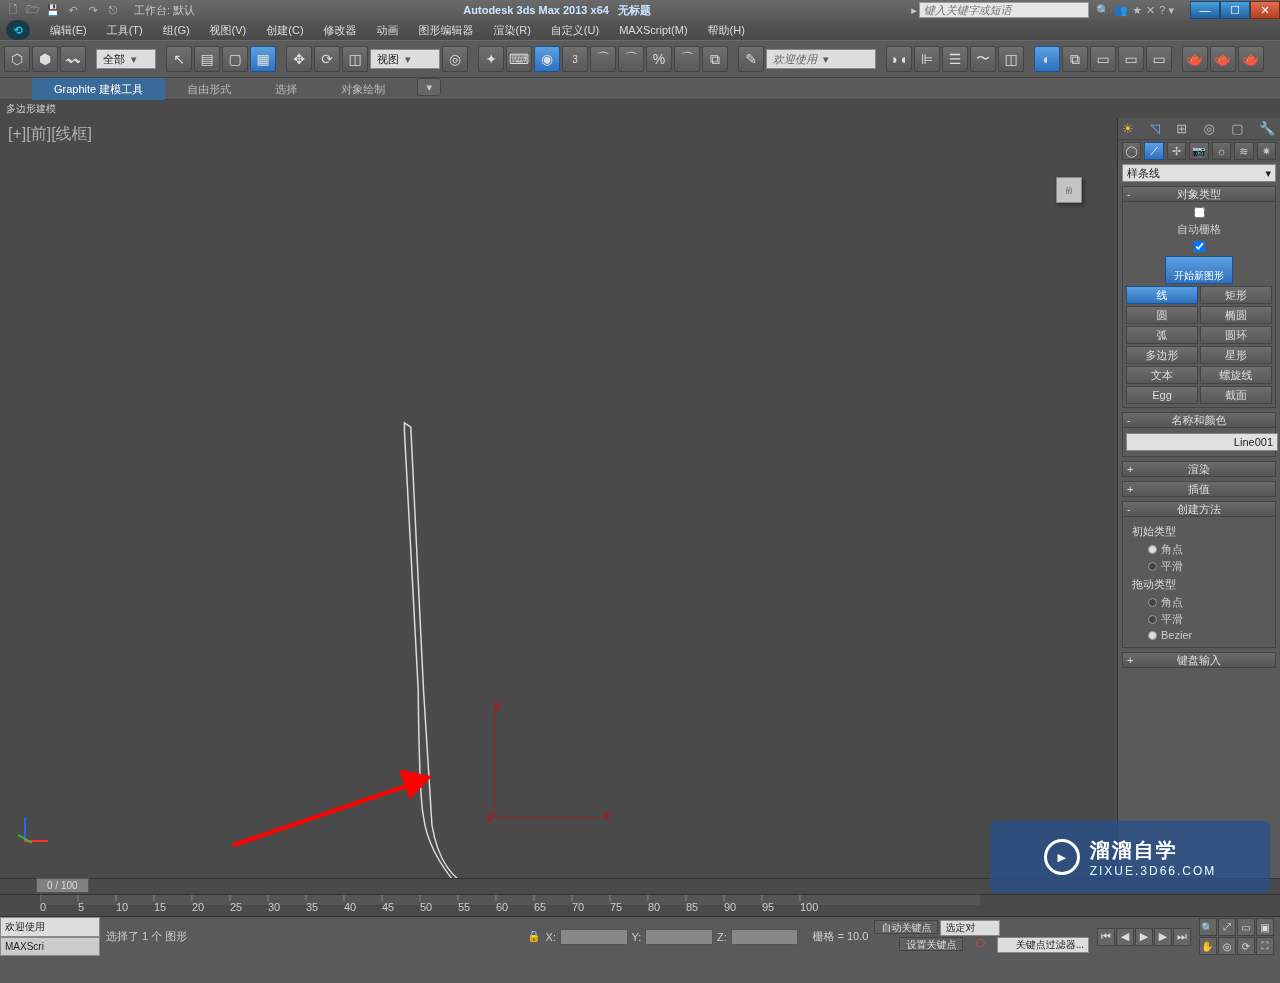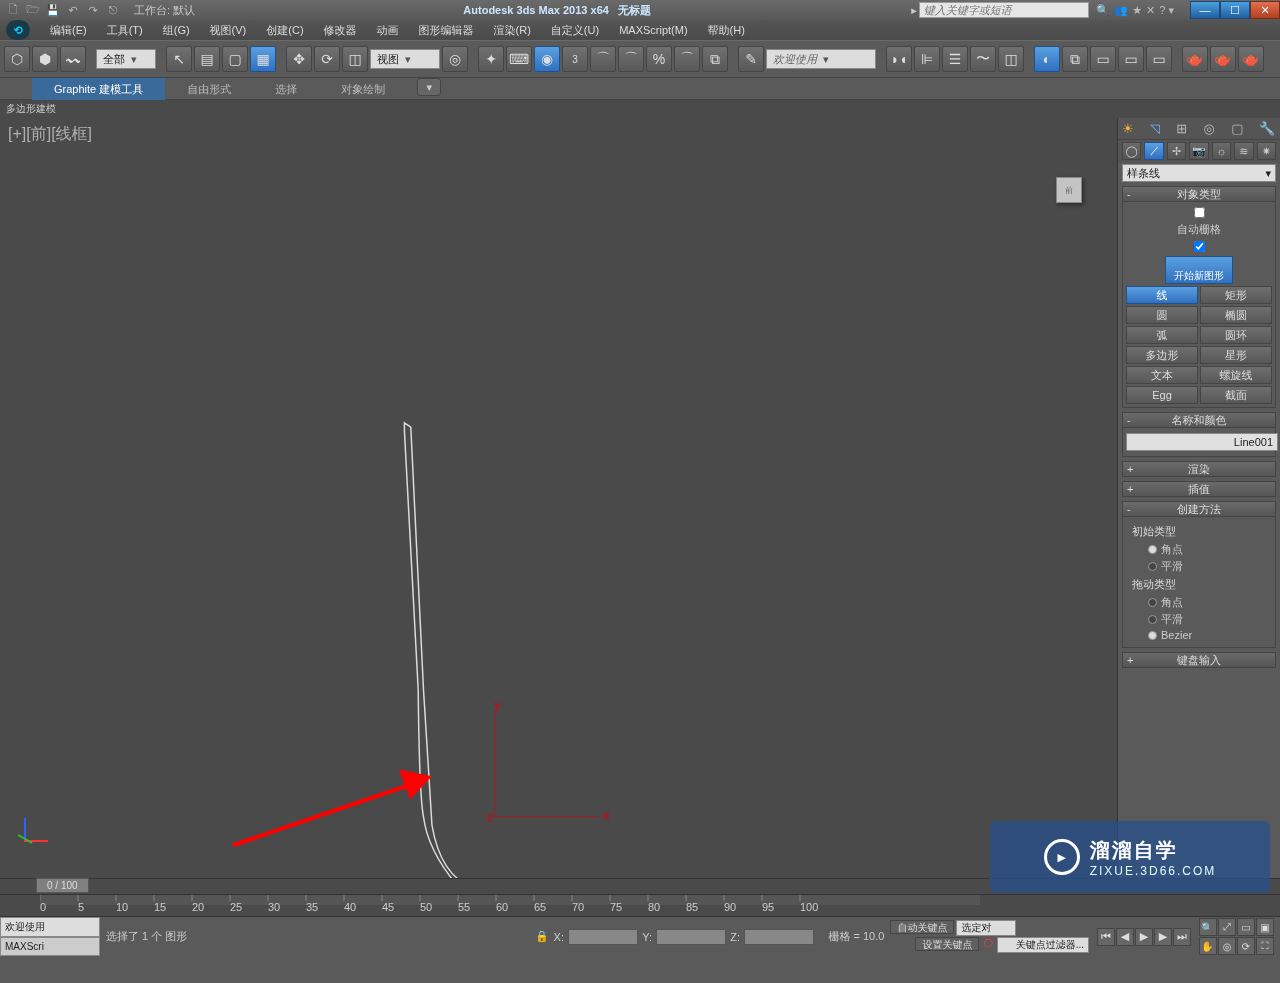--- a/index.html
+++ b/index.html
@@ -443,21 +443,21 @@
         &nbsp;&nbsp;<span class="grid-txt">栅格 = 10.0</span>
       </div>
     </div>
   </div>
   <div class="status-right">
     <div class="auto-key-area">
       <div style="display:flex;gap:2px;">
         <div class="auto-key-btn">自动关键点</div>
         <div class="filter-combo">选定对</div>
       </div>
-      <div style="display:flex;gap:4px;padding-left:25px;">
+      <div style="display:flex;gap:12px;padding-left:25px;">
         <div class="auto-key-btn">设置关键点</div>
         <span style="color:#f04040;">⎔</span>
         <div class="filter-combo" style="width:92px;text-align:right;">关键点过滤器...</div>
       </div>
     </div>
     <div class="play-btns">
       <span>⏮</span>
       <span>◀</span>
       <span>▶</span>
       <span>▶</span>

